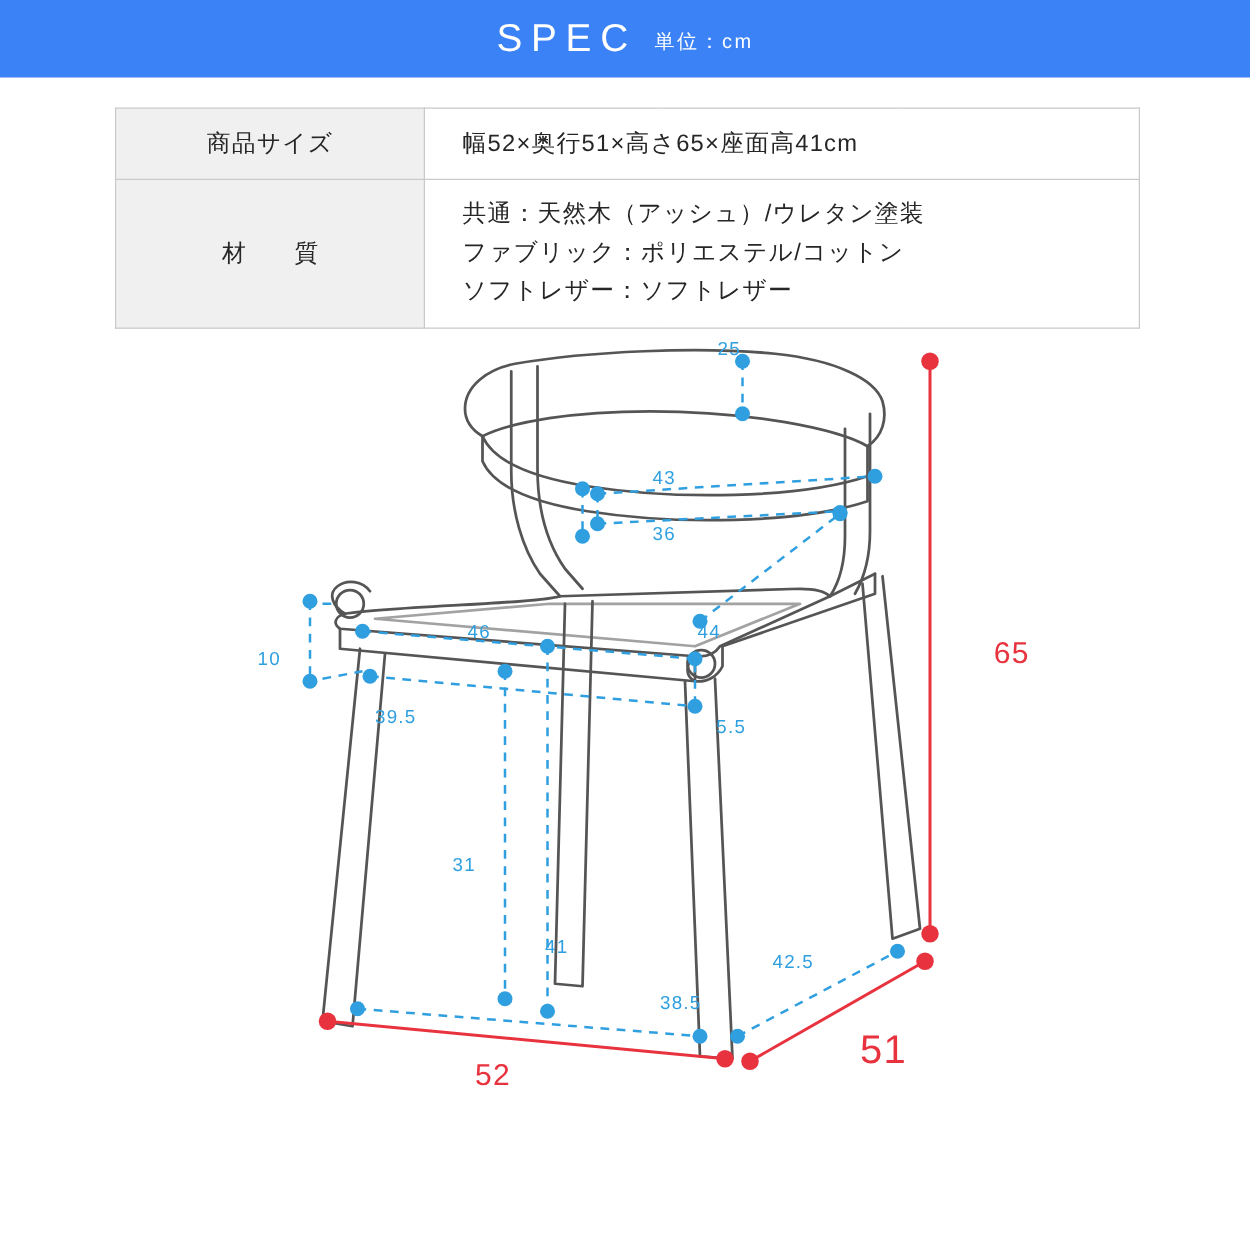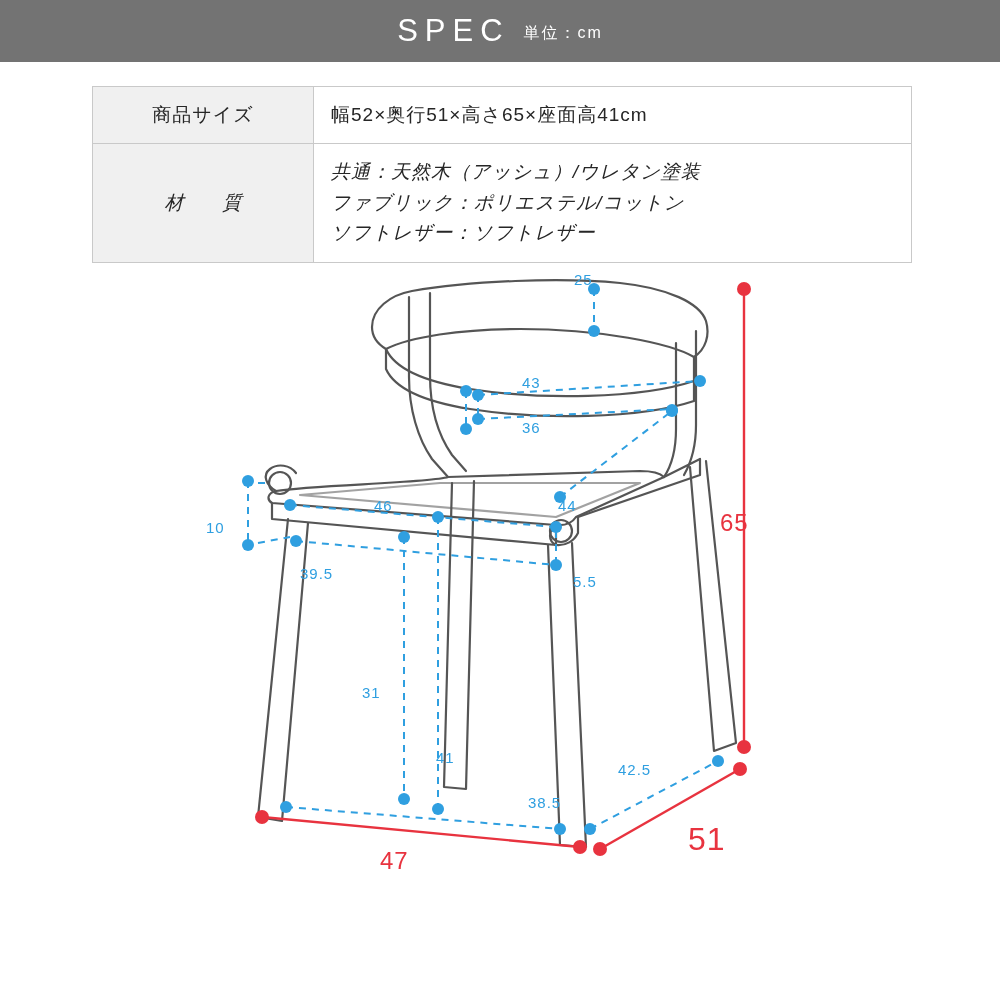--- a/index.html
+++ b/index.html
@@ -16,21 +16,21 @@
   .page {
     position: relative;
     width: 1000px;
     height: 1000px;
     background: #ffffff;
   }
 
   
   .spec-header {
     height: 62px;
-    background: #737373;
+    background: #3b82f6;
     color: #ffffff;
     display: flex;
     align-items: center;
     justify-content: center;
     gap: 14px;
   }
   .spec-header .spec-word {
     font-size: 31px;
     letter-spacing: 7px;
     font-weight: 400;
@@ -47,37 +47,37 @@
   }
   table.spec {
     border-collapse: collapse;
     width: 100%;
     table-layout: fixed;
   }
   table.spec td {
     border: 1px solid #c9c9c9;
     font-size: 19px;
     color: #262626;
-    padding: 6px 17px;
+    padding: 6px 30px;
     vertical-align: middle;
     letter-spacing: 1px;
   }
   td.th {
     background: #f0f0f0;
     text-align: center;
     font-size: 19px;
     letter-spacing: 3px;
     width: 186px;
   }
   td.th.spread {
     letter-spacing: 10px;
     text-indent: 10px;
   }
   .row-size td { height: 44px; }
-  .row-mat td { height: 106px; font-style: italic; }
+  .row-mat td { height: 106px; }
   .row-weight td { height: 44px; }
   .row-load td { height: 44px; }
   .mat-lines div {
     line-height: 1.62;
   }
   td.val { letter-spacing: 2px; }
 
   
   .diagram {
     position: relative;
@@ -235,18 +235,18 @@
     <div class="dim-label dim-blue" style="left:558px; top:228px;">44</div>
     <div class="dim-label dim-blue" style="left:374px; top:228px;">46</div>
     <div class="dim-label dim-blue" style="left:206px; top:250px;">10</div>
     <div class="dim-label dim-blue" style="left:300px; top:296px;">39.5</div>
     <div class="dim-label dim-blue" style="left:573px; top:304px;">5.5</div>
     <div class="dim-label dim-blue" style="left:362px; top:415px;">31</div>
     <div class="dim-label dim-blue" style="left:436px; top:480px;">41</div>
     <div class="dim-label dim-blue" style="left:480px; top:525px;margin-left:48px;">38.5</div>
     <div class="dim-label dim-blue" style="left:618px; top:492px;">42.5</div>
 
-    <div class="dim-label dim-red" style="left:720px; top:240px; font-size:24px;">65</div>
-    <div class="dim-label dim-red" style="left:380px; top:578px; font-size:24px;">47</div>
+    <div class="dim-label dim-red" style="left:795px; top:240px; font-size:24px;">65</div>
+    <div class="dim-label dim-red" style="left:380px; top:578px; font-size:24px;">52</div>
     <div class="dim-label dim-red" style="left:688px; top:552px; font-size:32px;">51</div>
   </div>
 
 </div>
 
 </body></html>

